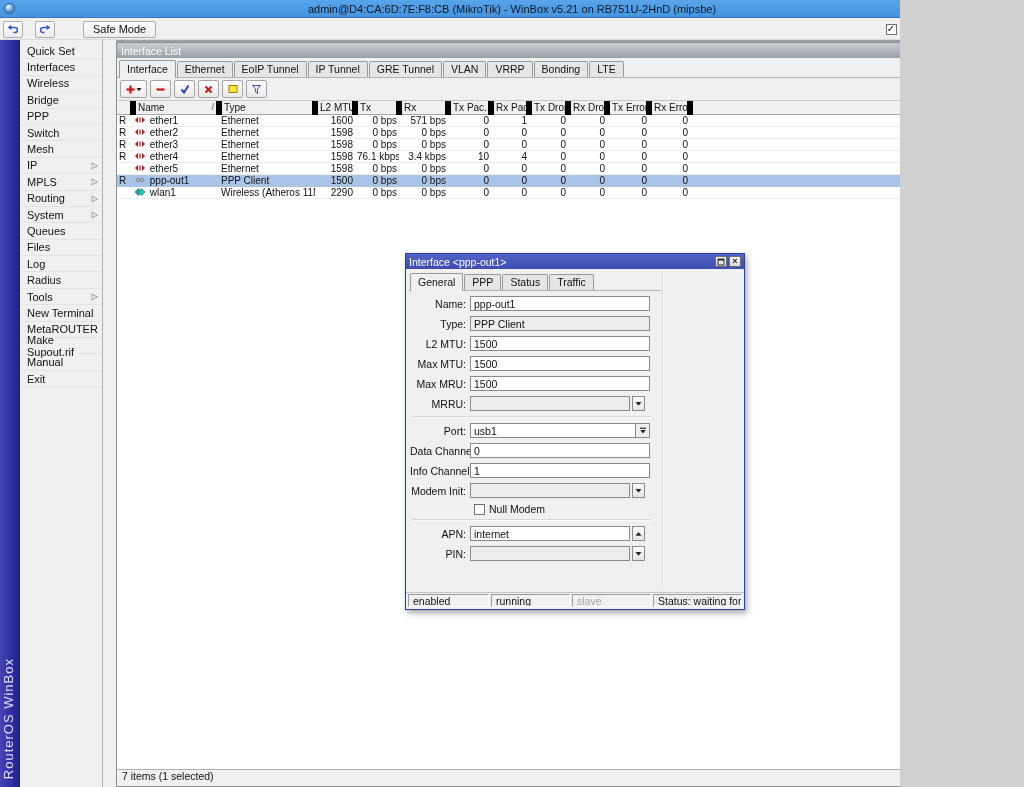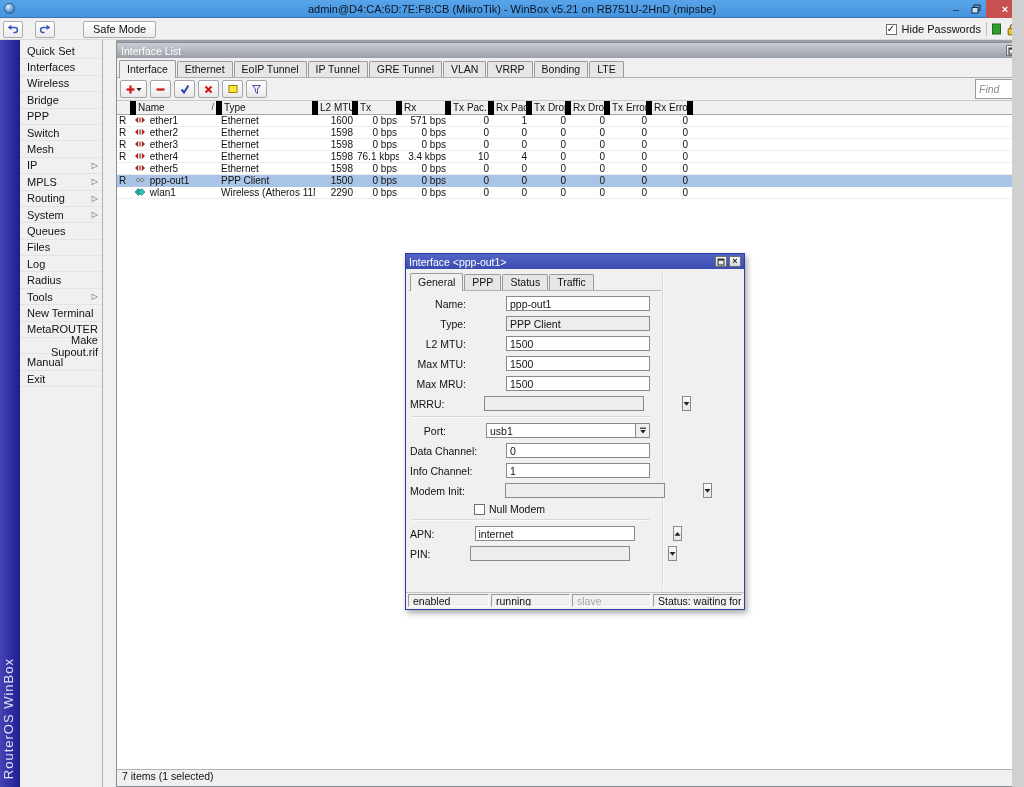--- a/index.html
+++ b/index.html
@@ -1,18 +1,18 @@
 <!DOCTYPE html>
 <html><head>
 <meta charset="utf-8">
 <style>
   * { margin:0; padding:0; box-sizing:border-box; }
   html,body { background:#d0d0d0; }
   .app {
-    position:relative; width:1012px; height:787px; overflow:hidden;
+    position:relative; width:900px; height:787px; overflow:hidden;
     font-family:"Liberation Sans", sans-serif; font-size:11px; color:#111;
     background:#f0f0f0; cursor:default; user-select:none;
   }
   
   .titlebar { position:absolute; left:0; top:0; width:1024px; height:18px;
     background:linear-gradient(#58a4ea,#4694dd); border-bottom:1px solid #3176bd;
     display:flex; align-items:center; }
   .app-icon { width:11px; height:11px; margin-left:4px; border-radius:50%;
     background:radial-gradient(circle at 35% 30%, #e8f4ff, #5a93cf 60%, #2f5f96);
     border:1px solid #2a5a90; flex:0 0 auto; }
@@ -35,21 +35,21 @@
   .vsep { width:1px; height:14px; background:#c0c0c0; }
   
   .brand { position:absolute; left:0; top:40px; width:20px; height:747px;
     background:linear-gradient(to right,#4444b4,#1e1e92); }
   .brand-text { position:absolute; left:1px; bottom:8px; writing-mode:vertical-rl;
     transform:rotate(180deg); color:#dfe0f2; font-size:13px; letter-spacing:1px; white-space:nowrap; }
   
   .sidebar { position:absolute; left:20px; top:40px; width:83px; height:747px;
     background:#f0f0f0; border-right:1px solid #b0b0b0; padding-top:3px; }
   .menu-item { height:16.4px; display:flex; align-items:center; padding:0 4px 0 7px;
-    border-bottom:1px solid #e3e3e3;text-align:right; }
+    border-bottom:1px solid #e3e3e3; }
   .menu-item .arrow { display:none; margin-left:auto; font-size:8px; color:#555; }
   .menu-item.has-arrow .arrow { display:block; }
   
   .mdi { position:absolute; left:116px; top:40px; width:921px; height:747px; background:#9aa0a6; }
   .iface-win { position:absolute; left:0; top:2px; width:921px; height:745px;
     border:1px solid #8a8f94; background:#f0f0f0; display:flex; flex-direction:column; }
   .ifw-title { height:15px; background:linear-gradient(#c9cdd3,#9aa0a8); color:#fff;
     display:flex; align-items:center; padding:0 4px; font-size:10.5px; }
   .ifw-title .wbtns { margin-left:auto; display:flex; gap:2px; }
   .mini-btn { width:12px; height:11px; border:1px solid #6a6f74; border-radius:1px;
@@ -91,21 +91,21 @@
     background:#f0f0f0; border:1px solid #2c3ba6; box-shadow:2px 3px 6px rgba(0,0,0,.35);
     display:flex; flex-direction:column; }
   .dlg-title { height:15px; background:linear-gradient(#5365c6,#3c4bb0); color:#fff;
     display:flex; align-items:center; padding:0 3px; font-size:10.5px; }
   .dlg-title .wbtns { margin-left:auto; display:flex; gap:2px; }
   .dlg-content { flex:1; position:relative; font-size:10.5px; }
   .dlg-tabs { position:absolute; left:3px; top:2px; width:252px; height:20px;
     display:flex; align-items:flex-end; border-bottom:1px solid #b2b2b2; padding-left:1px; }
   .vdiv { position:absolute; left:256px; top:4px; bottom:4px; width:1px; background:#dcdcdc; box-shadow:1px 0 0 #fbfbfb; }
   .fields { position:absolute; left:4px; top:23px; width:240px; padding-top:4px; }
-  .frow { display:flex; align-items:center; height:15px; margin-bottom:5px;gap:36px; }
+  .frow { display:flex; align-items:center; height:15px; margin-bottom:5px; }
   .frow label { width:60px; text-align:right; padding-right:4px; white-space:nowrap; color:#111; }
   .inp { flex:1; height:15px; border:1px solid #8a8a8a; background:#fff; padding:0 3px;
     font-family:"Liberation Sans",sans-serif; font-size:10.5px; color:#111; min-width:0; }
   .inp.ro, .inp.dis { background:#ededed; }
   .inp.short { flex:0 0 160px; }
   .arrow-btn { width:13px; height:15px; margin-left:2px; border:1px solid #8a8a8a;
     background:linear-gradient(#fafafa,#e6e6e6); display:flex; align-items:center; justify-content:center; }
   .combo-in { position:relative; flex:1; height:15px; display:flex; }
   .combo-in .inp { flex:1; padding-right:24px; }
   .in-btn { position:absolute; right:1px; top:1px; bottom:1px; width:14px;

